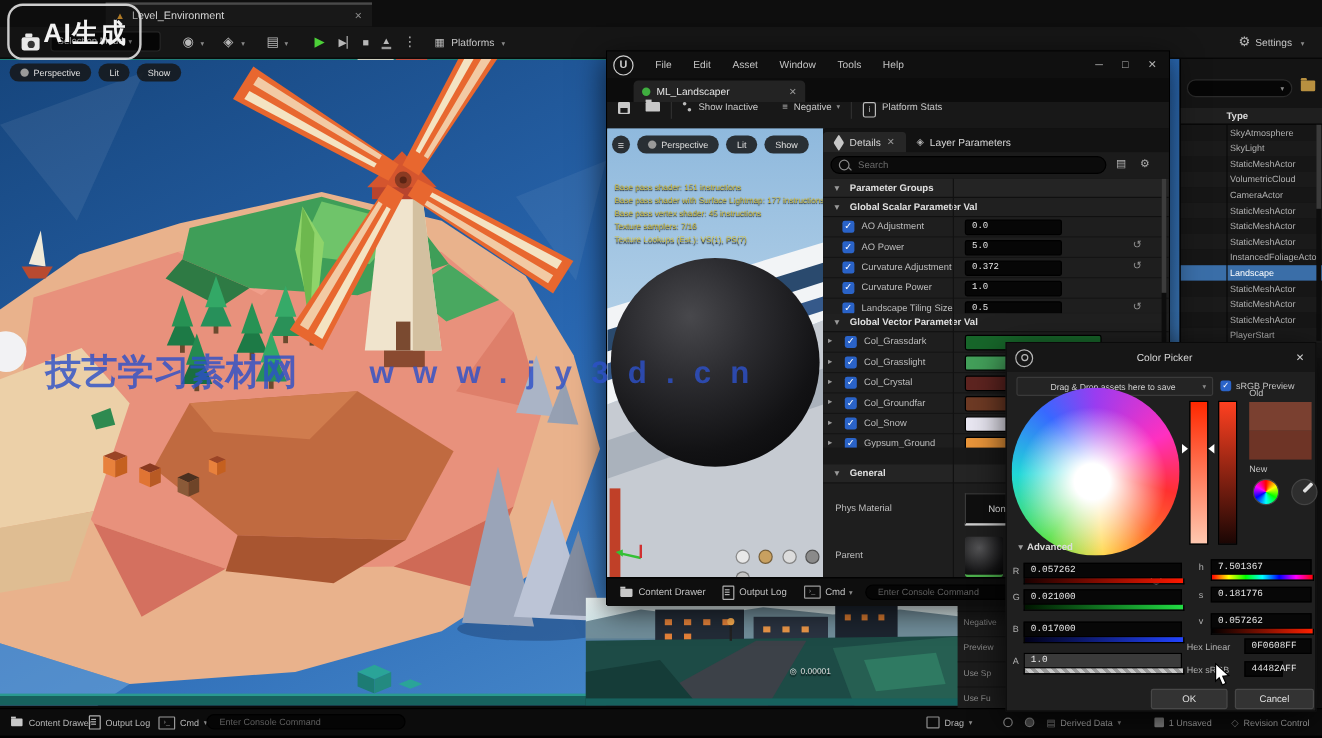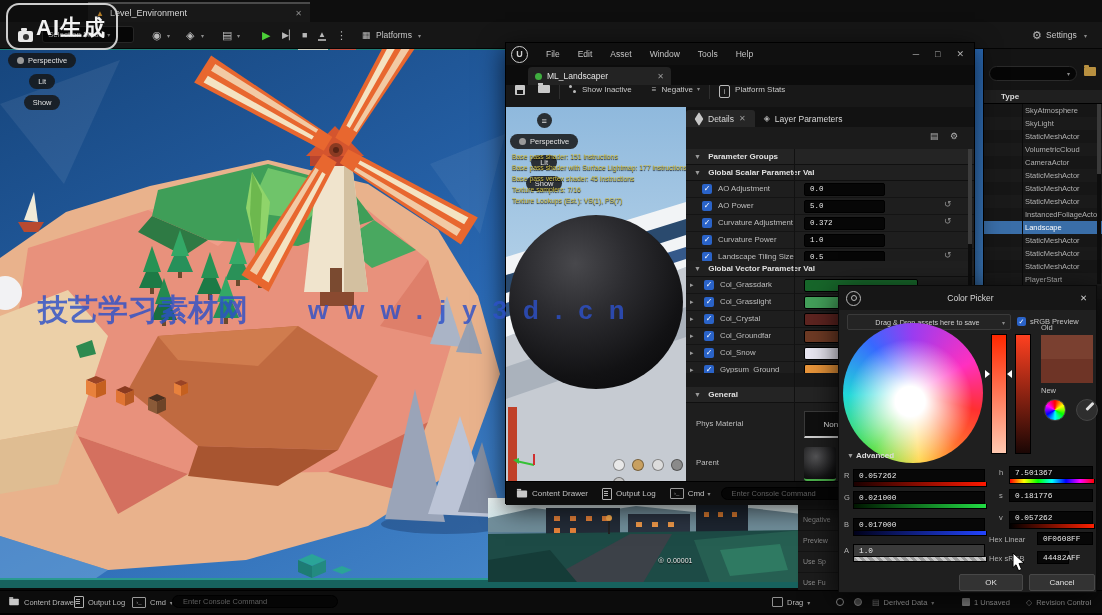--- a/index.html
+++ b/index.html
@@ -23,33 +23,33 @@
   .eject{border-bottom:2px solid #9a9a9a;line-height:9px;font-size:9px;}
   .tbtext{font-size:8.5px;color:#c8c8c8;}
 
   
   .outliner{left:983px;top:48px;width:119px;height:544px;background:#141414;border-left:1px solid #000;}
   .outl-search{left:5px;top:18px;width:88px;height:15px;background:#060606;border:1px solid #2a2a2a;border-radius:8px;
                display:flex;align-items:center;justify-content:flex-end;padding:0 6px;box-sizing:border-box;}
   .outl-folder{left:100px;top:19px;width:12px;height:9px;background:#b89040;border-radius:1px;}
   .outl-folder:before{content:"";position:absolute;left:0;top:-2px;width:5px;height:2px;background:#b89040;border-radius:1px 1px 0 0;}
   .outl-header{left:0;top:42px;width:119px;height:14px;background:#1f1f1f;border-bottom:1px solid #000;
-               font-size:8px;font-weight:bold;color:#dadada;line-height:14px;padding-left:17px;box-sizing:border-box;}
+               font-size:8px;font-weight:bold;color:#dadada;line-height:14px;padding-left:38px;box-sizing:border-box;}
   .outl-rows{left:0;top:56px;width:119px;}
   .outl-row{height:13px;line-height:13px;font-size:7.5px;color:#b0b0b0;padding-left:41px;box-sizing:border-box;
             white-space:nowrap;overflow:hidden;}
   .outl-row:nth-child(odd){background:#161616;}
   .outl-row:nth-child(even){background:#1a1a1a;}
   .outl-row.sel{background:#3a6ea8;color:#fff;}
   .outl-vline{left:38px;top:56px;width:1px;height:195px;background:#0a0a0a;}
   .outl-scroll{left:113px;top:56px;width:4px;height:180px;background:#0d0d0d;}
   .outl-scroll i{display:block;width:4px;height:70px;background:#3a3a3a;}
 
   
-  .pills{display:flex;gap:6px;align-items:center;flex-direction:column;}
+  .pills{display:flex;gap:6px;align-items:center;}
   .pill{background:rgba(22,22,22,.85);border-radius:9px;height:15px;display:flex;align-items:center;
         padding:0 9px;font-size:7.5px;color:#e0e0e0;gap:4px;}
   .pill-ico{width:7px;height:7px;border-radius:50%;background:#9a9a9a;display:inline-block;}
   .hamb{width:15px;height:15px;border-radius:50%;background:rgba(22,22,22,.85);color:#ddd;font-size:9px;
         display:flex;align-items:center;justify-content:center;}
 
   
   .mw{left:505px;top:42px;width:470px;height:462px;background:#161616;border:1px solid #000;
       box-shadow:0 6px 24px rgba(0,0,0,.7);box-sizing:border-box;}
   .mw-title{left:0;top:0;width:468px;height:22px;background:#101010;display:flex;align-items:center;}
@@ -563,20 +563,24 @@
           <span class="i-pen"></span>
           <span>Details</span>
           <span style="color:#999;font-size:8px">✕</span>
         </span>
         <span class="dtab">
           <span style="color:#b0b0b0;font-size:8px">◈</span>
           <span>Layer Parameters</span>
         </span>
       </div>
       <div class="abs dsearch">
+        <span class="abs searchbox">
+          <span class="i-search"></span>
+          <input placeholder="Search" style="">
+        </span>
         <span class="abs" style="left:244px;top:4px;color:#b0b0b0;font-size:9px">▤</span>
         <span class="abs" style="left:264px;top:4px;color:#b0b0b0;font-size:9px">⚙</span>
       </div>
       <div class="abs ghead" style="left:0;top:42px">
         <span class="ar">▼</span>
         <span>Parameter Groups</span>
       </div>
       <div class="abs ghead" style="left:0;top:58px;background:#202020">
         <span class="ar">▼</span>
         <span>Global Scalar Parameter Val</span>

